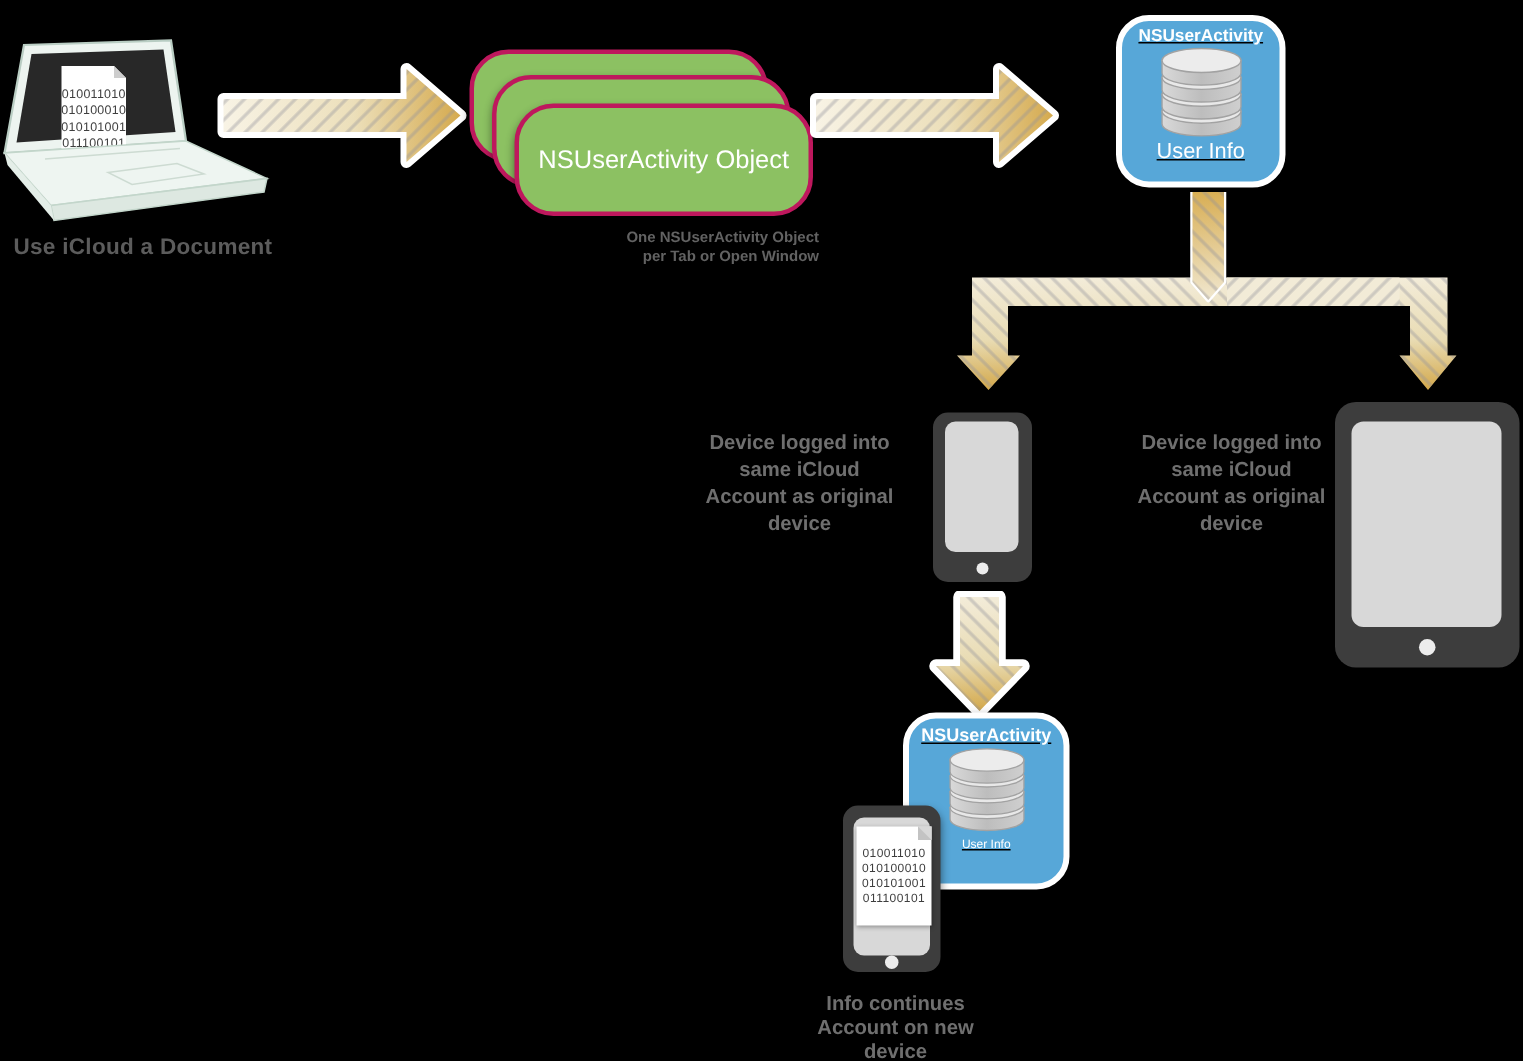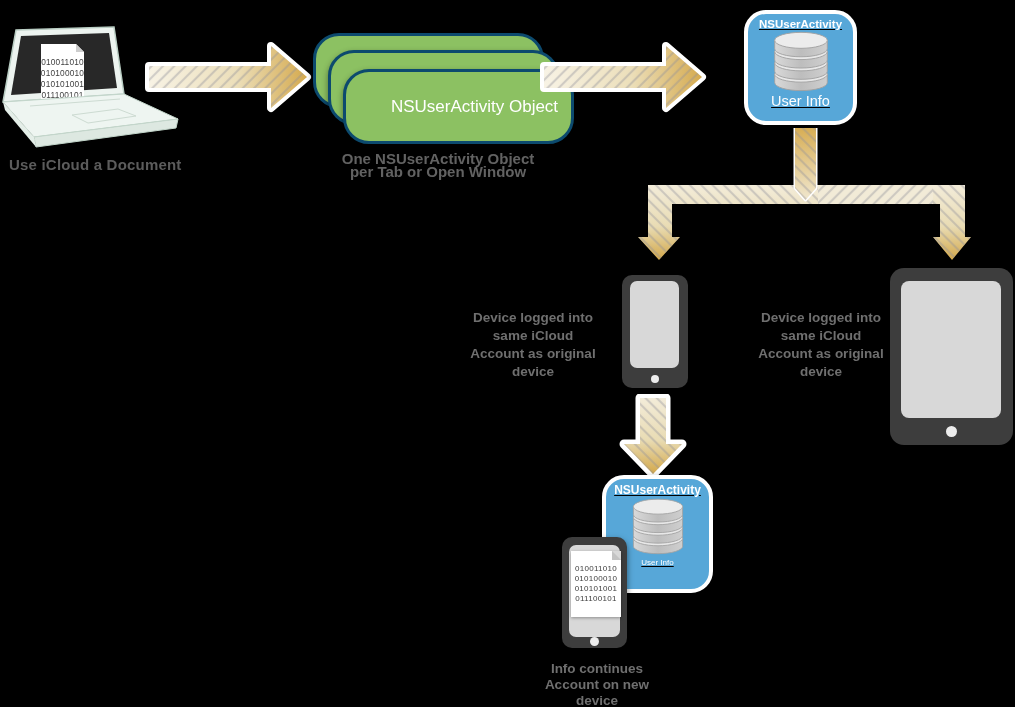--- a/index.html
+++ b/index.html
@@ -4,28 +4,28 @@
 <style>
   html,body{margin:0;padding:0;background:#000;}
   .canvas{position:relative;width:1015px;height:707px;background:#000;overflow:hidden;
           font-family:"Liberation Sans",sans-serif;}
   .abs{position:absolute;}
   svg text{font-family:"Liberation Sans",sans-serif;}
 
   
   .caption{color:#5c5c5c;font-weight:bold;}
   .cap-laptop{left:9px;top:156px;width:200px;font-size:15px;letter-spacing:.2px;}
-  .cap-green{left:330px;top:152px;width:216px;font-size:15px;line-height:13px;text-align:center;color:#626262;}
-  .cap-note{width:170px;font-size:13.5px;line-height:18px;text-align:center;color:#6f6f6f;margin-top:23px;}
+  .cap-green{left:330px;top:152px;width:216px;font-size:10px;line-height:13px;text-align:right;color:#626262;}
+  .cap-note{width:170px;font-size:13.5px;line-height:18px;text-align:center;color:#6f6f6f;}
   .cap-bottom{left:530px;top:661px;width:134px;font-size:13.5px;line-height:16px;text-align:center;color:#6f6f6f;}
   .cap-note span,.cap-green span,.cap-bottom span{display:block;}
 
   
-  .card{position:absolute;width:193px;height:69px;background:#8cc162;border:3px solid #0c4a6e;
-        border-radius:26px;box-shadow:0 3px 6px rgba(0,0,0,.45);padding-left:32px;}
+  .card{position:absolute;width:193px;height:69px;background:#8cc162;border:3px solid #be185d;
+        border-radius:26px;box-shadow:0 3px 6px rgba(0,0,0,.45);}
   .card-front{display:flex;align-items:center;justify-content:center;color:#fff;font-size:17px;}
 
   
   .bluebox{position:absolute;background:#57a7d8;border:4px solid #fff;border-radius:22px;
            box-shadow:0 3px 7px rgba(0,0,0,.45);display:flex;flex-direction:column;align-items:center;text-decoration:underline;}
   .bluebox .bb-title{color:#fff;font-weight:bold;}
   .bluebox .bb-label{color:#fff;}
   .bb-top{left:744px;top:10px;width:105px;height:107px;}
   .bb-top .bb-title{font-size:11.5px;margin-top:4px;}
   .bb-top .bb-label{font-size:14.5px;margin-top:1px;}

